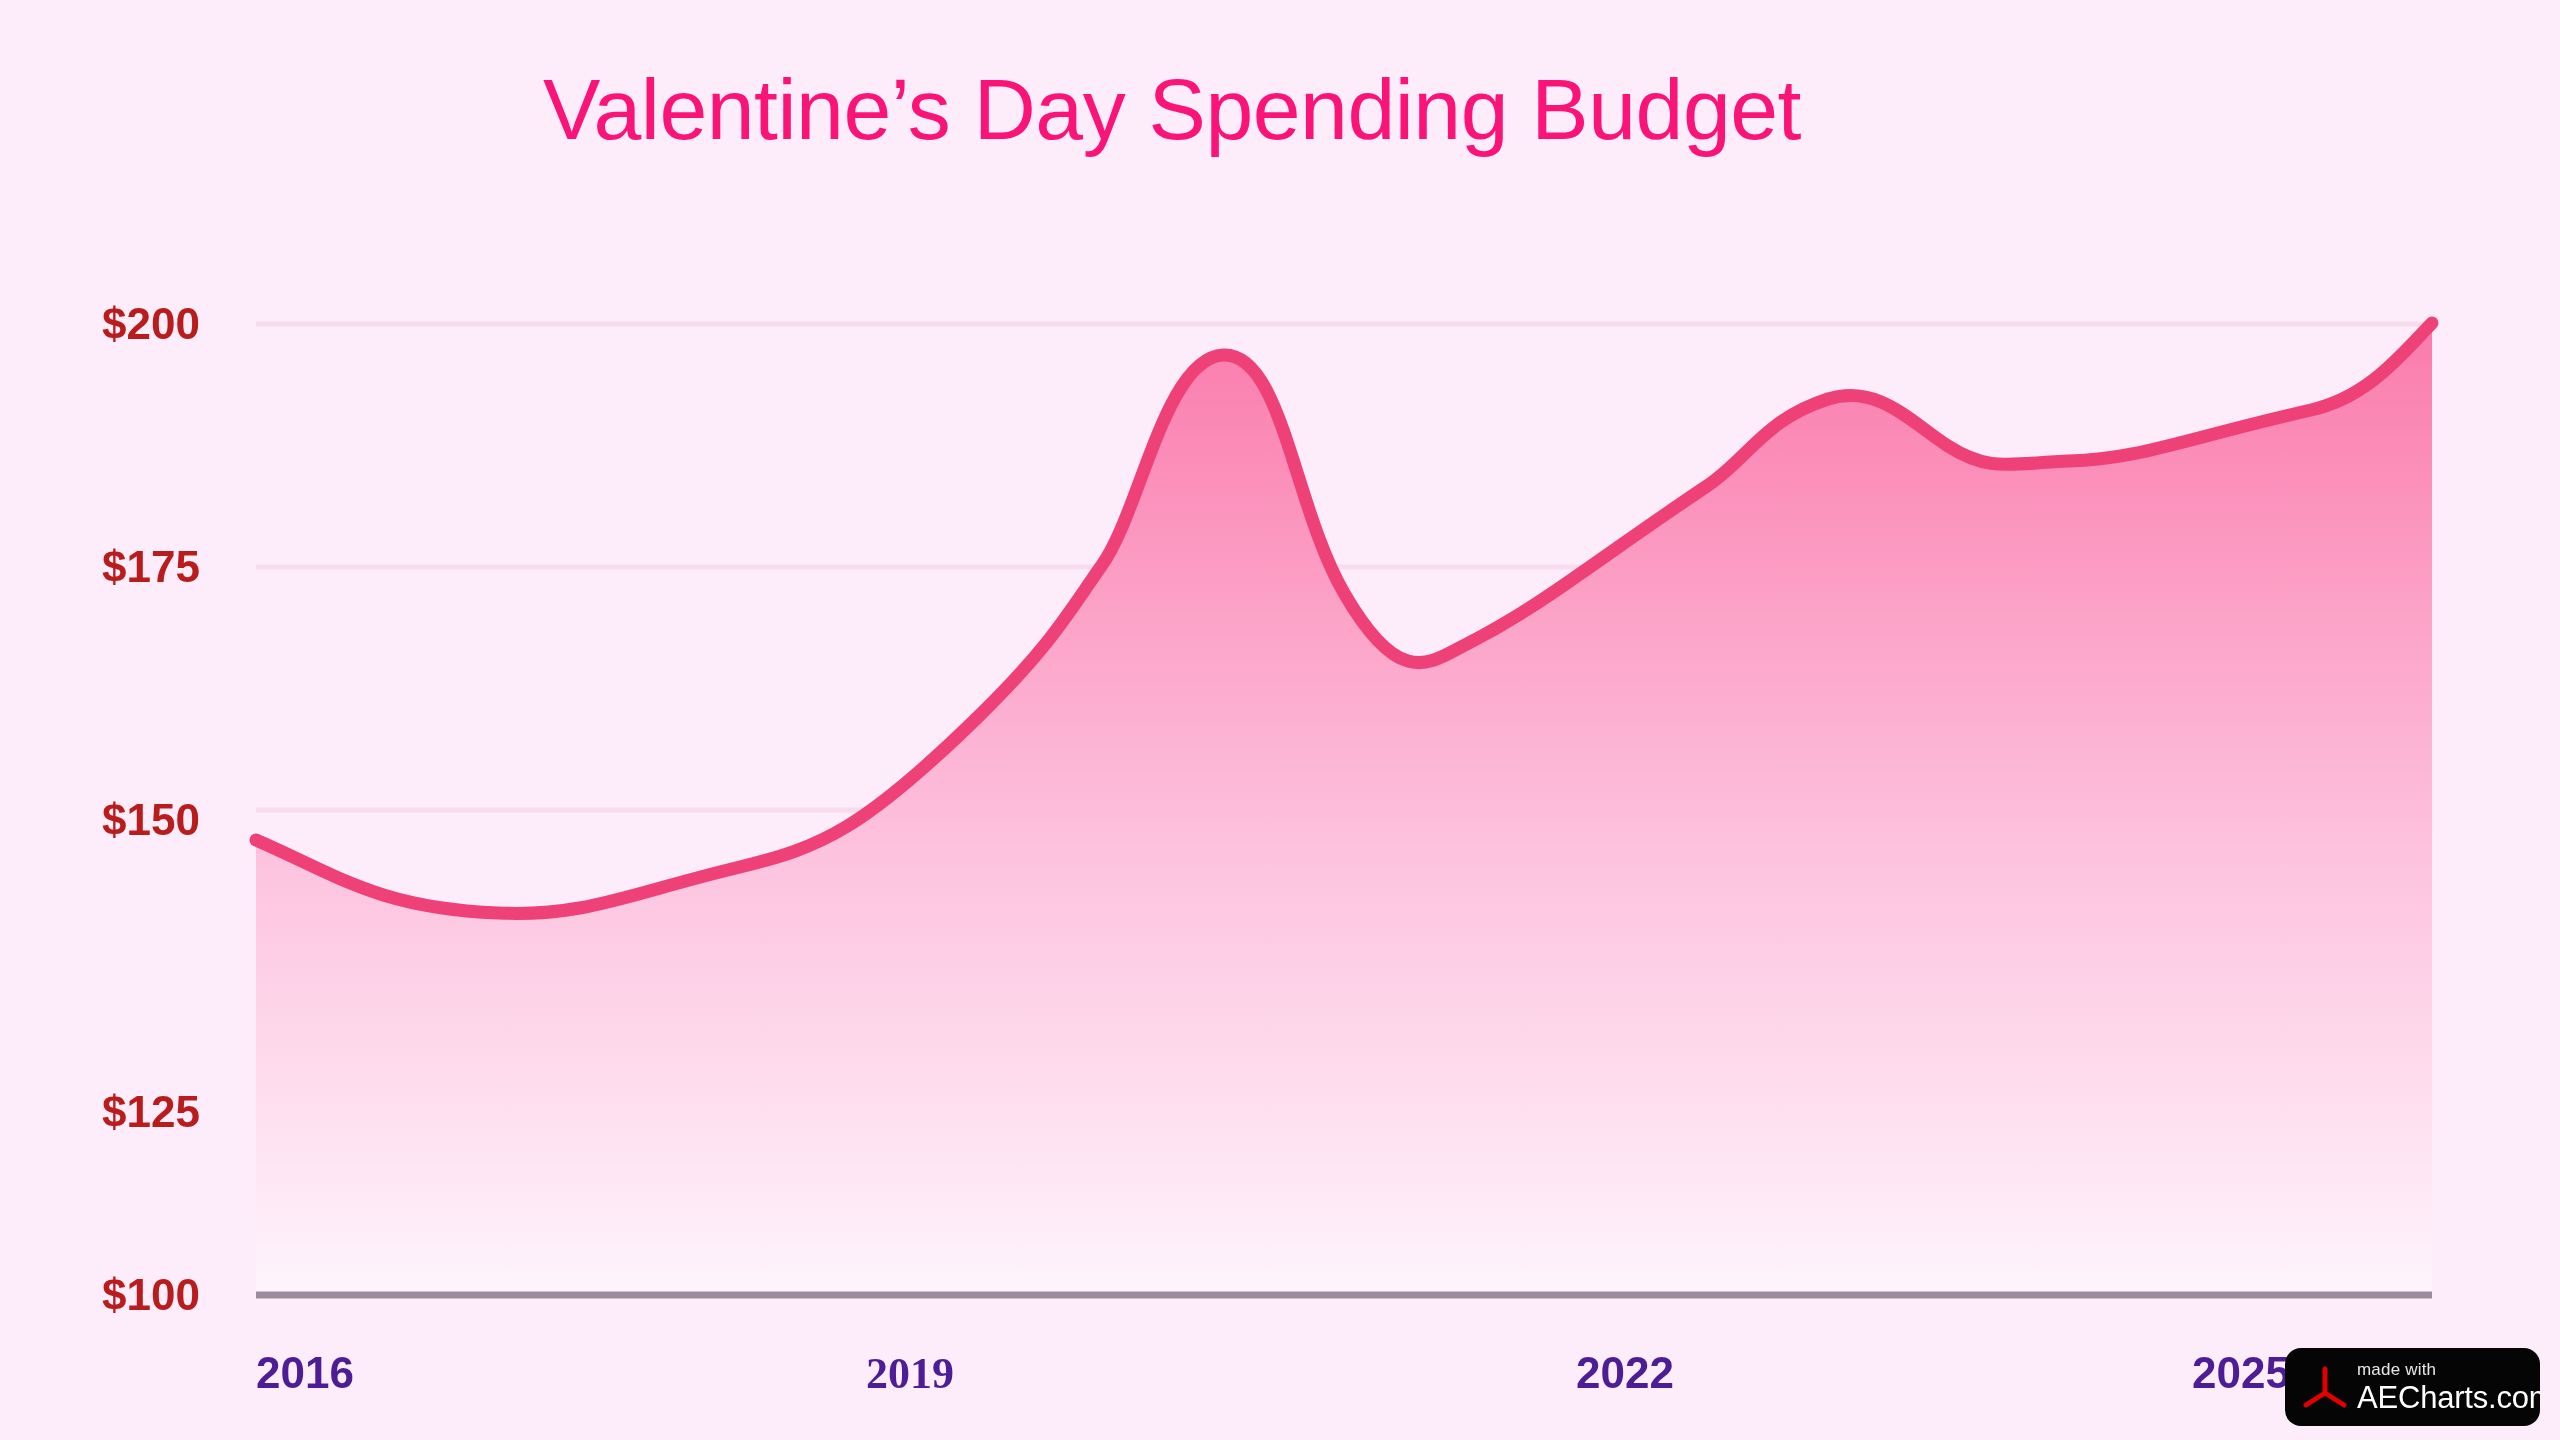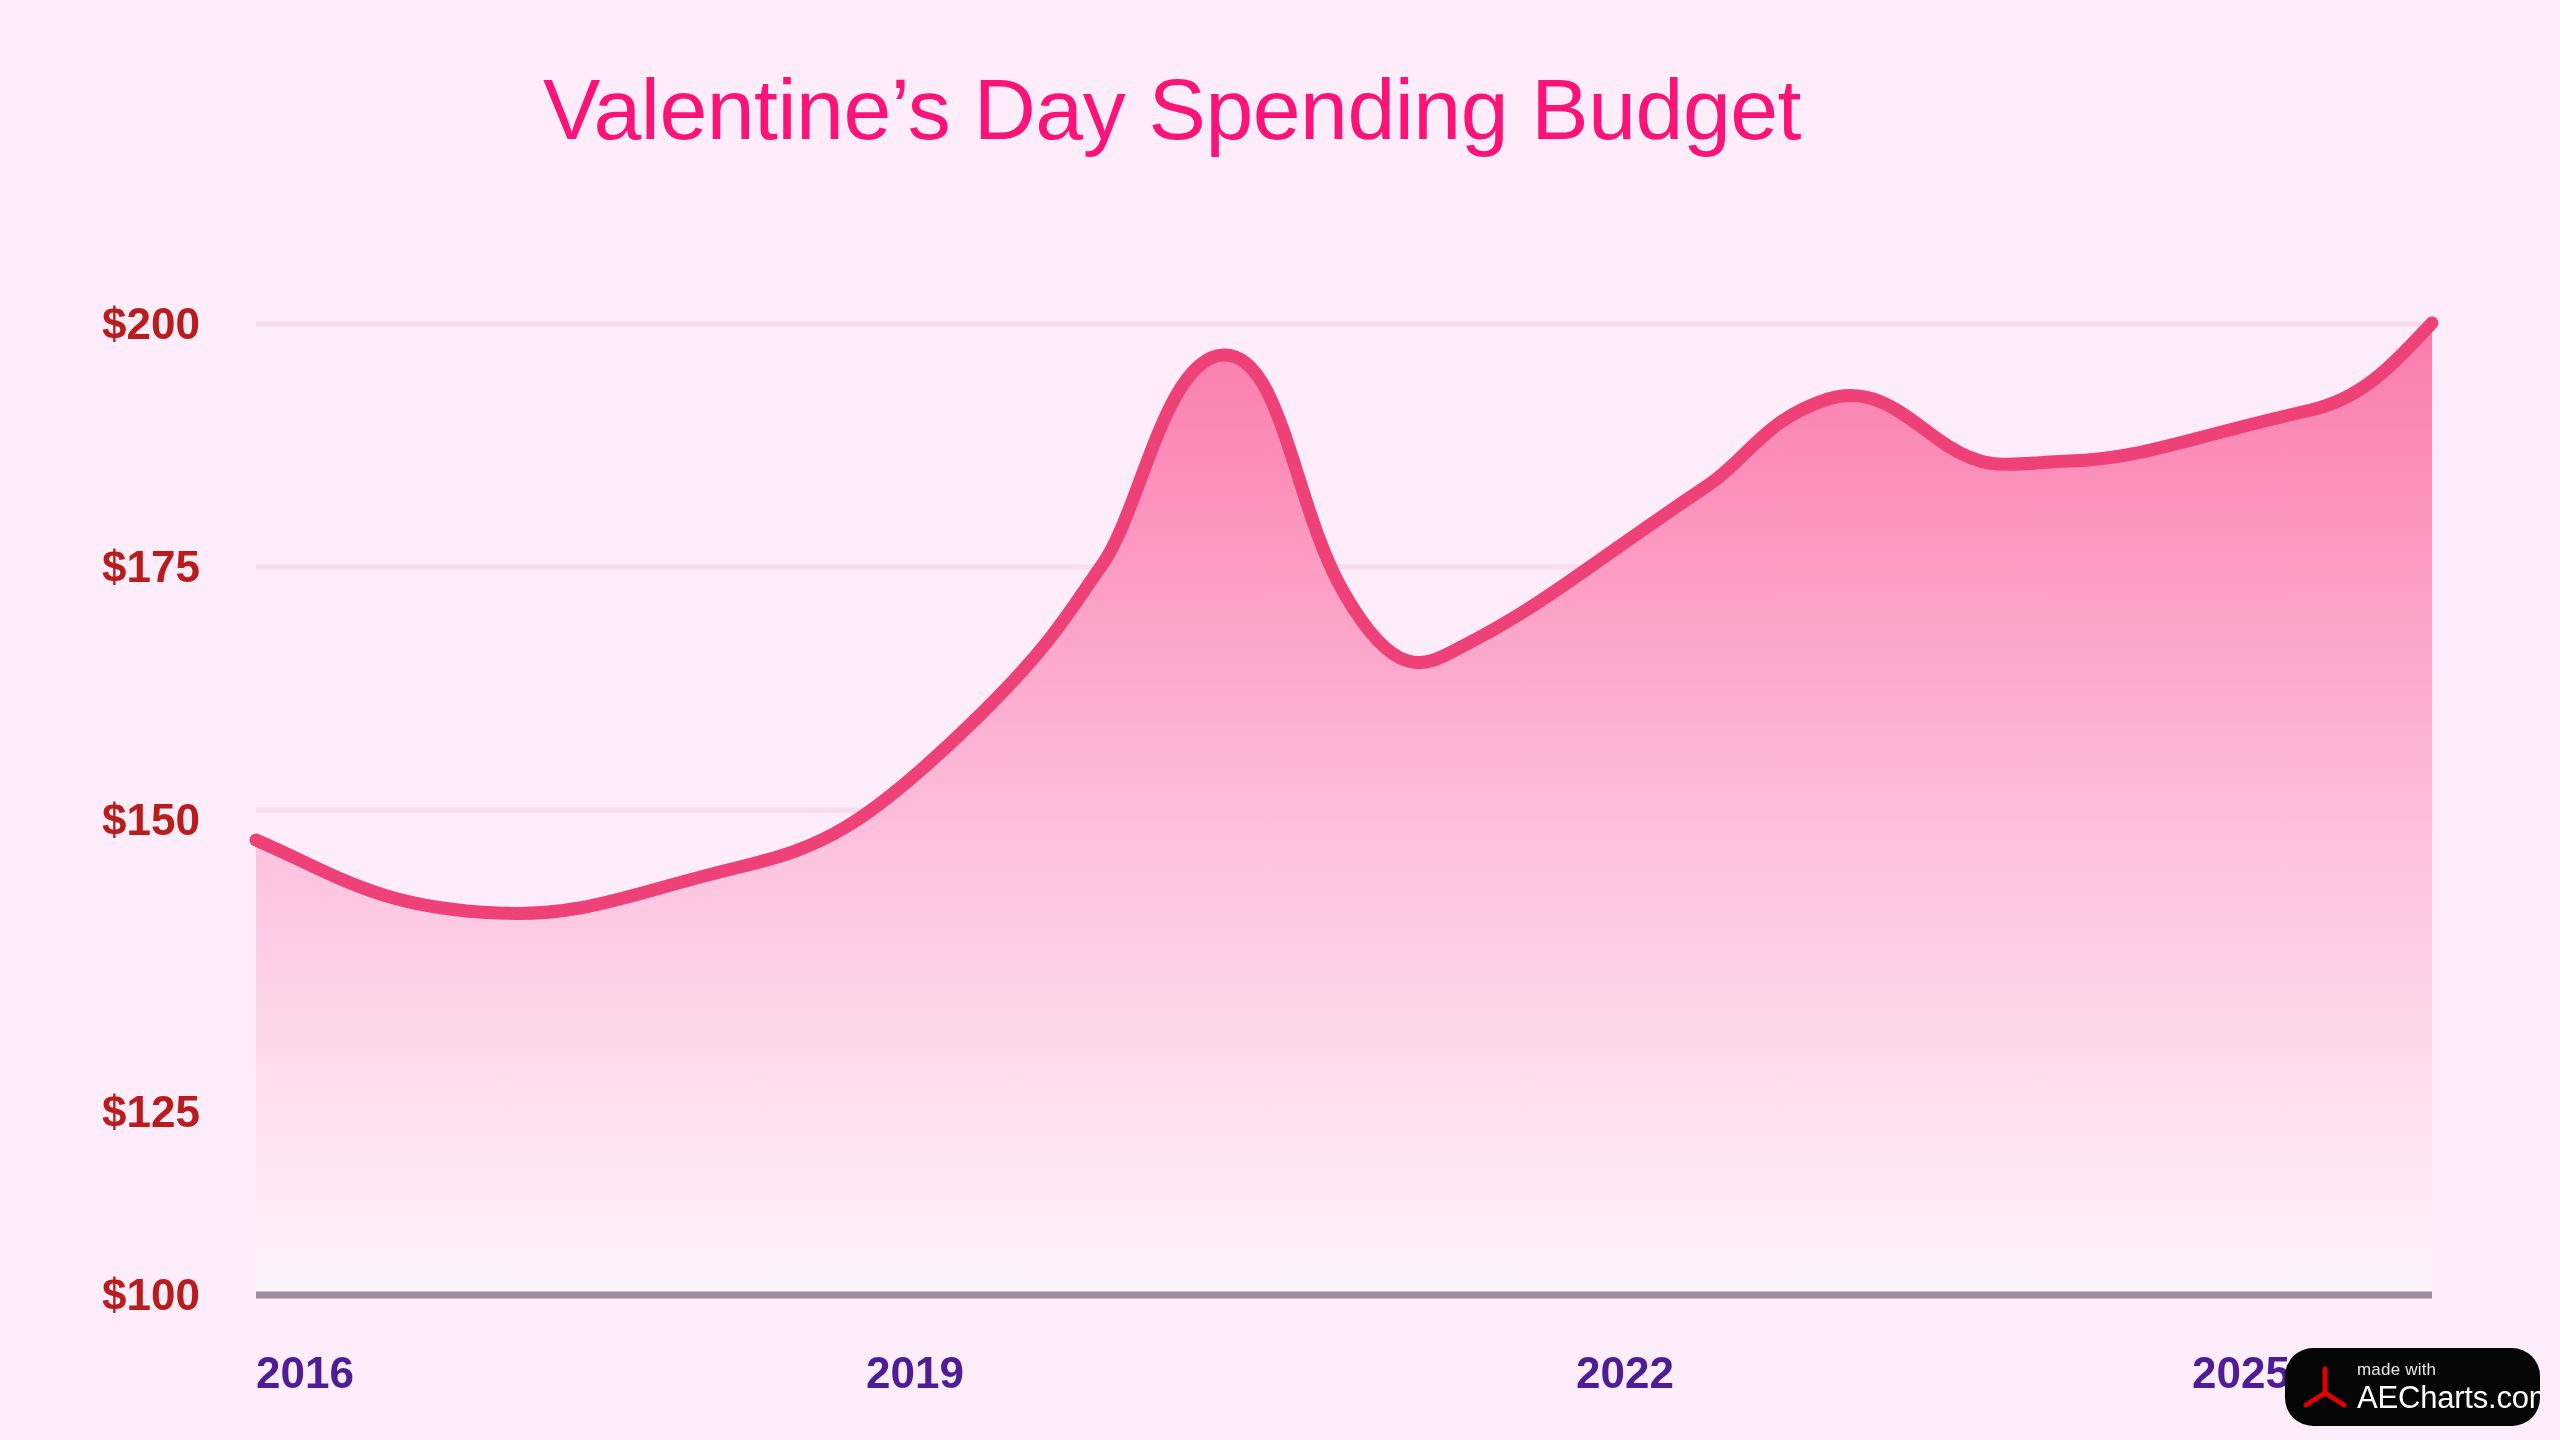--- a/index.html
+++ b/index.html
@@ -38,21 +38,21 @@
     font-size:44px;
     font-weight:700;
     color:#4c1d95;
     white-space:nowrap;
   }
   .badge{
     position:absolute;
     left:2285px;top:1348px;
     width:255px;height:78px;
     background:#050505;
-    border-radius:28px;
+    border-radius:16px;
     display:flex;align-items:center;
     box-sizing:border-box;
     padding:0 14px;
     overflow:hidden;
   }
   .badge-logo{width:52px;height:52px;flex:0 0 auto;margin-right:6px;}
   .badge-text{display:flex;flex-direction:column;justify-content:center;line-height:1;}
   .badge-made{color:#E8E8E8;font-size:17px;margin-bottom:4px;letter-spacing:0.2px;}
   .badge-domain{color:#FFFFFF;font-size:31px;letter-spacing:-0.2px;}
 </style>
@@ -113,21 +113,21 @@
     <line x1="256" y1="1295" x2="2432" y2="1295" stroke="#9B8A9B" stroke-width="7"></line>
   </svg>
 
   <div class="ytick" style="top:324px;">$200</div>
   <div class="ytick" style="top:567px;">$175</div>
   <div class="ytick" style="top:820px;">$150</div>
   <div class="ytick" style="top:1112px;">$125</div>
   <div class="ytick" style="top:1295px;">$100</div>
 
   <div class="xtick" style="left:256px;top:1348px;">2016</div>
-  <div class="xtick" style="left:866px;top:1348px;">2019</div>
+  <div class="xtick" style="left:866px;top:1348px;font-family:Liberation Serif, serif;">2019</div>
   <div class="xtick" style="left:1532px;top:1348px;margin-left:44px;">2022</div>
   <div class="xtick" style="left:2192px;top:1348px;">2025</div>
 
   <div class="badge">
     <svg class="badge-logo" viewBox="0 0 52 52">
       <g stroke="#E10000" stroke-width="5" stroke-linecap="round" fill="none">
         <line x1="26" y1="32" x2="26" y2="8"></line>
         <line x1="26" y1="32" x2="7" y2="44"></line>
         <line x1="26" y1="32" x2="45" y2="44"></line>
       </g>

